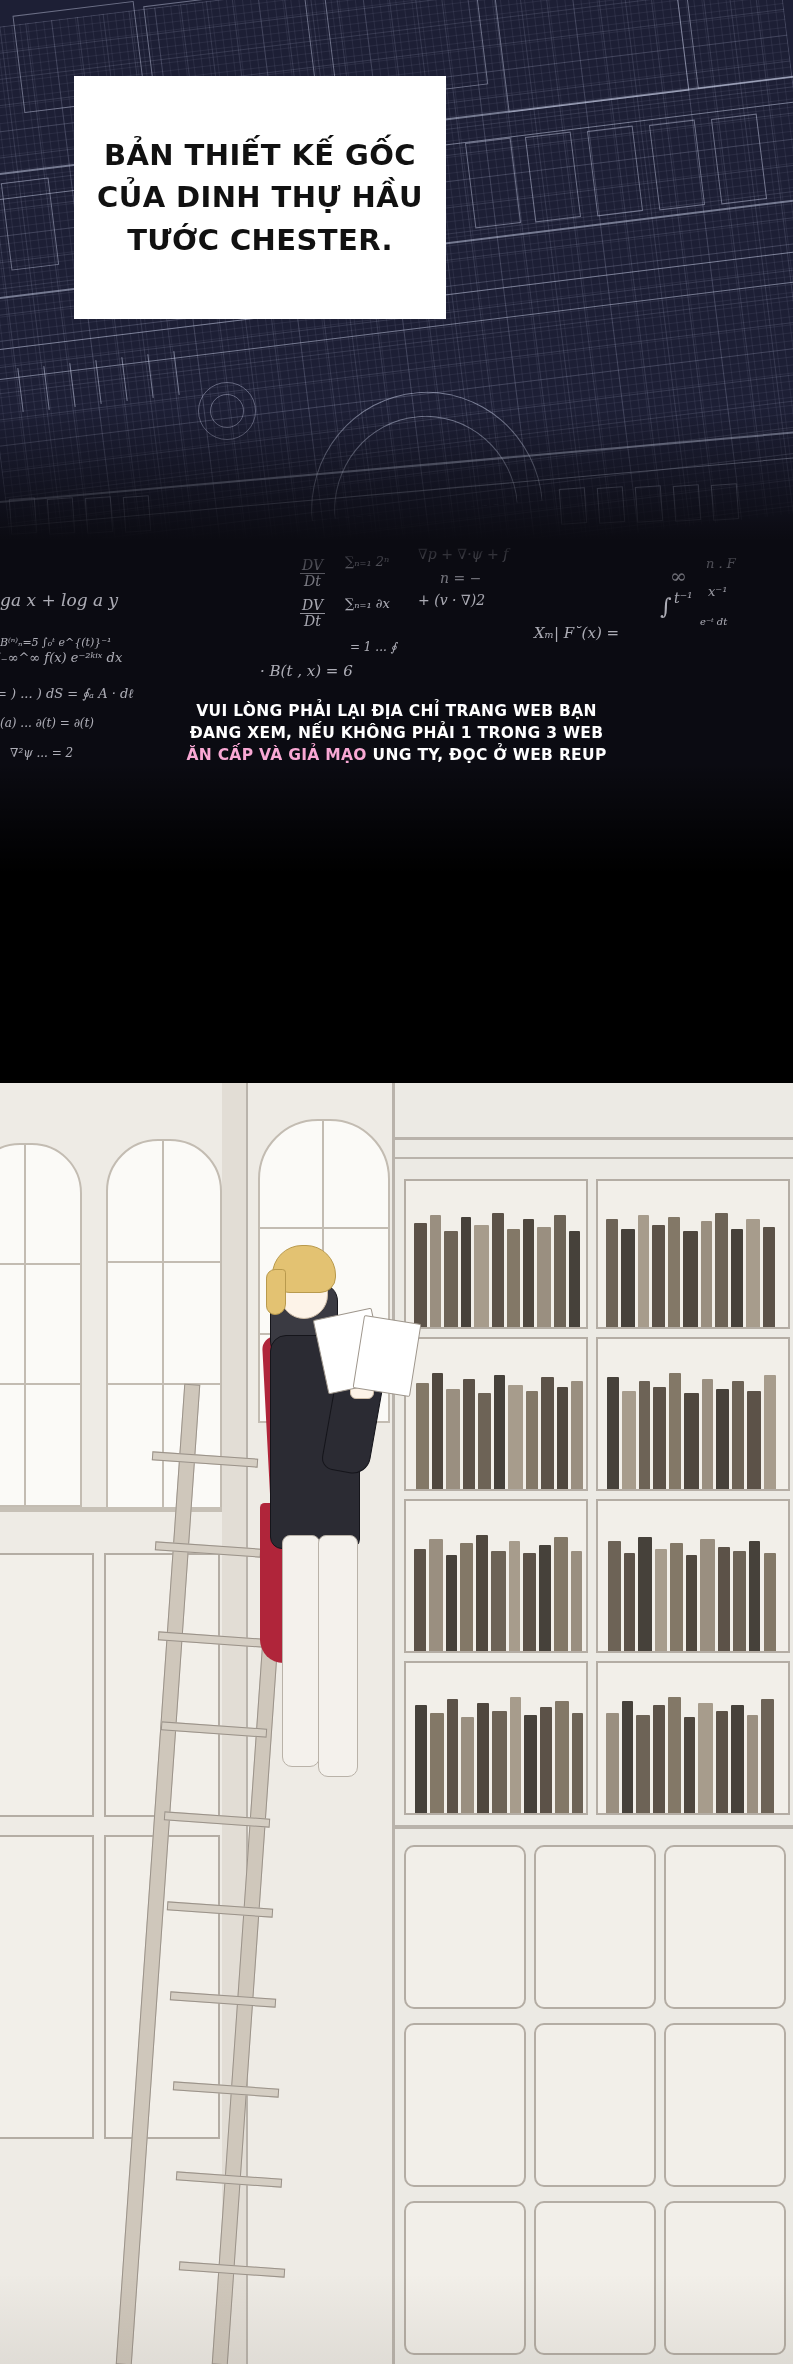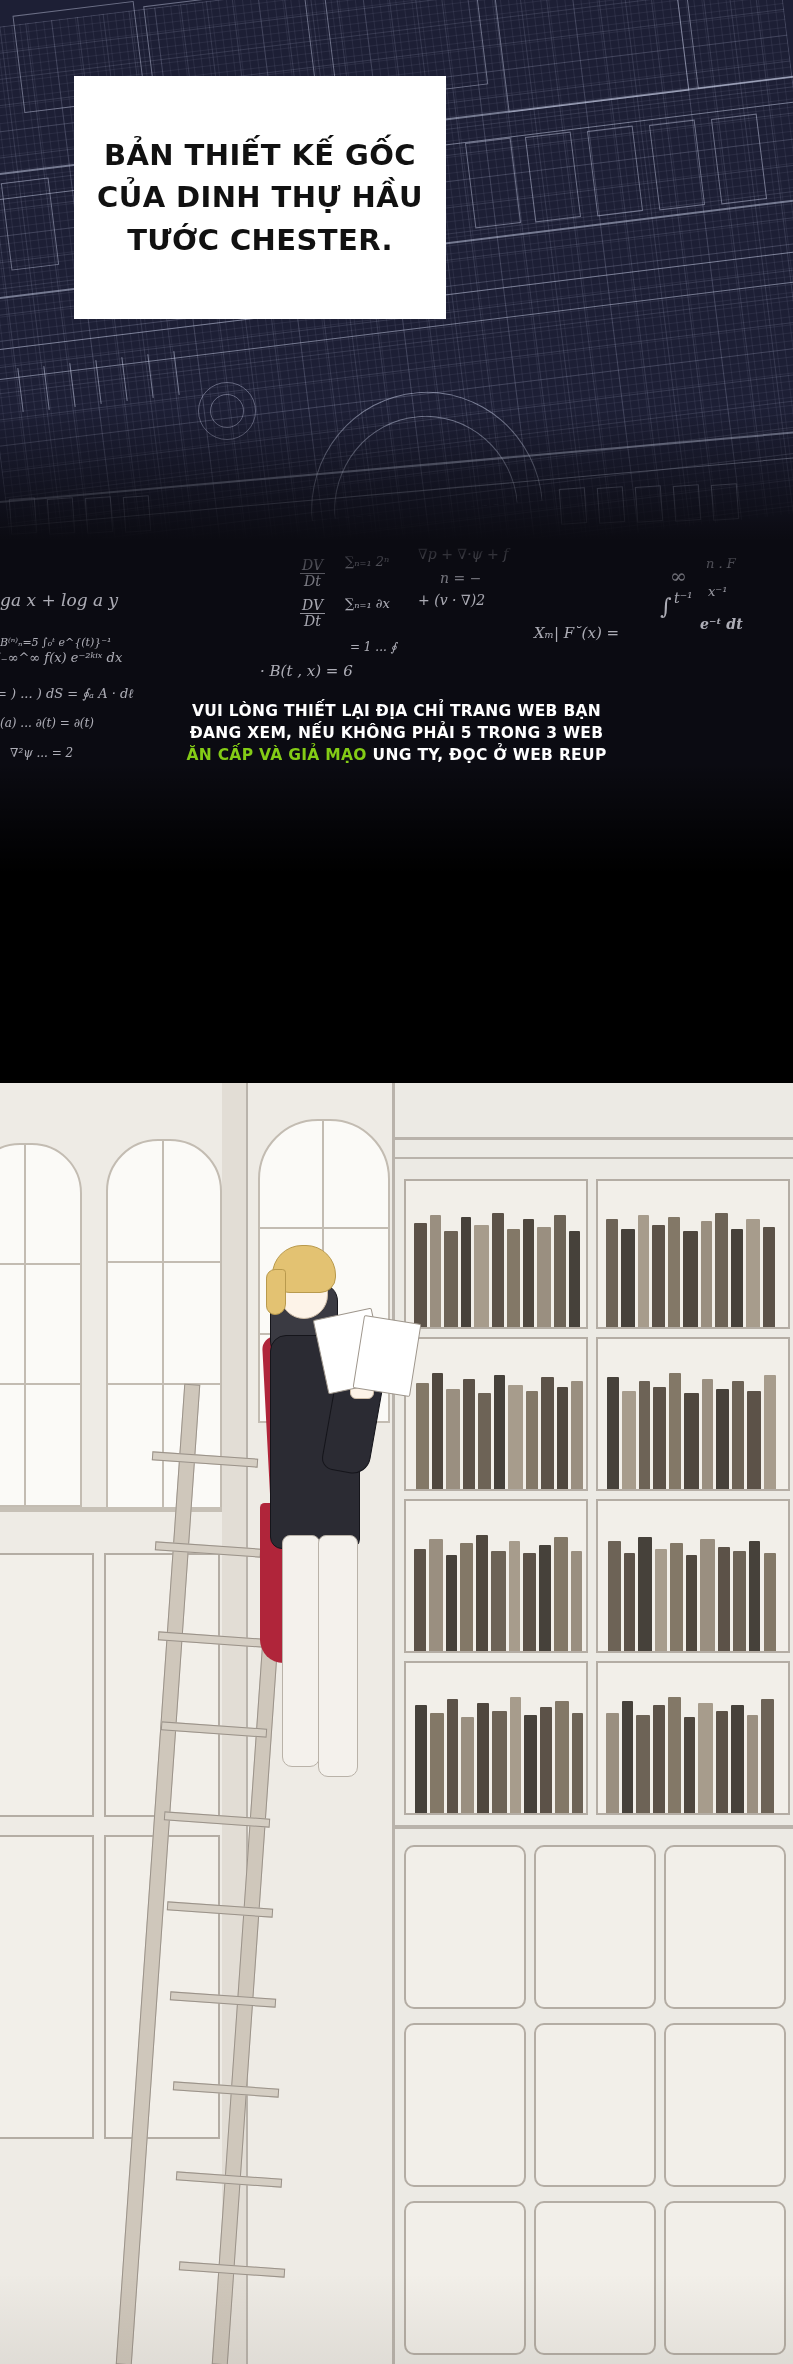--- a/index.html
+++ b/index.html
@@ -122,21 +122,21 @@
     text-align: center;
     font-family: "DejaVu Sans", sans-serif;
     font-size: 15.5px;
     line-height: 1.42;
     letter-spacing: .3px;
     color: #ffffff;
     font-weight: bold;
     z-index: 6;
   }
   .w-red { color: #e8302a; }
-  .w-green { color: #84cc16; }
+  .w-green { color: #f9a8d4; }
 
   
   .panel-library {
     position: absolute;
     left: 0;
     top: 1083px;
     width: 793px;
     height: 1281px;
     background: #e9e6e0;
     overflow: hidden;
@@ -328,43 +328,43 @@
       <i>DV</i>
         <b>Dt</b>
     </div>
     <div class="chalk-text" style="left:345px;top:56px;font-size:13px;">∑ₙ₌₁ ∂x</div>
     <div class="chalk-text" style="left:418px;top:52px;font-size:14px;">+ (v · ∇)2</div>
 
     <div class="chalk-text" style="left:534px;top:84px;font-size:15px;">Xₘ| F˘(x) = </div>
     <div class="chalk-text" style="left:670px;top:24px;font-size:20px;">∞</div>
     <div class="chalk-text" style="left:660px;top:54px;font-size:22px;">∫</div>
     <div class="chalk-text" style="left:674px;top:50px;font-size:14px;">t⁻¹</div>
-    <div class="chalk-text" style="left:700px;top:76px;font-size:14px;font-weight:bold;">e⁻ᵗ dt</div>
+    <div class="chalk-text" style="left:700px;top:76px;font-size:10px;">e⁻ᵗ dt</div>
 
     <div class="chalk-text" style="left:706px;top:16px;font-size:13px;">n . F</div>
     <div class="chalk-text" style="left:708px;top:44px;font-size:13px;">x⁻¹</div>
 
     <div class="chalk-text" style="left:260px;top:122px;font-size:15px;">· B(t , x) = 6</div>
     <div class="chalk-text" style="left:0px;top:50px;font-size:17px;">ga x + log a y</div>
     <div class="chalk-text" style="left:-6px;top:110px;font-size:13px;">∫₋∞^∞ f(x) e⁻²ᵏⁱˣ dx</div>
     <div class="chalk-text" style="left:0px;top:96px;font-size:11px;">B⁽ⁿ⁾ₙ=5  ∫₀ᵗ e^{(t)}⁻¹</div>
     <div class="chalk-text" style="left:-4px;top:146px;font-size:13px;">= ) ... ) dS = ∮ₐ A · dℓ</div>
     <div class="chalk-text" style="left:0px;top:176px;font-size:12px;">(a) ... ∂(t) = ∂(t)</div>
     <div class="chalk-text" style="left:10px;top:206px;font-size:12px;">∇²ψ ... = 2</div>
     <div class="chalk-text" style="left:350px;top:100px;font-size:12px;">= 1 ... ∮</div>
 
     <div style="position:absolute;left:0;top:0;width:793px;height:60px;background:linear-gradient(to bottom,#0b0b12,rgba(11,11,18,0));"></div>
     <div style="position:absolute;left:0;bottom:0;width:793px;height:110px;background:linear-gradient(to bottom,rgba(0,0,0,0),#000);"></div>
   </div>
 
   <div class="panel-black"></div>
 
   <div class="warning">
-    <div>VUI LÒNG THIẾT LẠI ĐỊA CHỈ TRANG WEB BẠN</div>
-    <div>ĐANG XEM, NẾU KHÔNG PHẢI 5 TRONG 3 WEB</div>
+    <div>VUI LÒNG PHẢI LẠI ĐỊA CHỈ TRANG WEB BẠN</div>
+    <div>ĐANG XEM, NẾU KHÔNG PHẢI 1 TRONG 3 WEB</div>
     <div>
       <span class="w-green">ĂN CẤP VÀ GIẢ MẠO</span><span> UNG TY, ĐỌC Ở WEB REUP</span>
     </div>
   </div>
 
   <div class="panel-library">
 
     <div class="lib-wall" style="left:0;top:0;width:793px;height:1281px;background:#eeebe5;"></div>
 
     <div class="window" style="left:-30px;top:60px;width:108px;height:360px;border-radius:50px 50px 0 0;">

